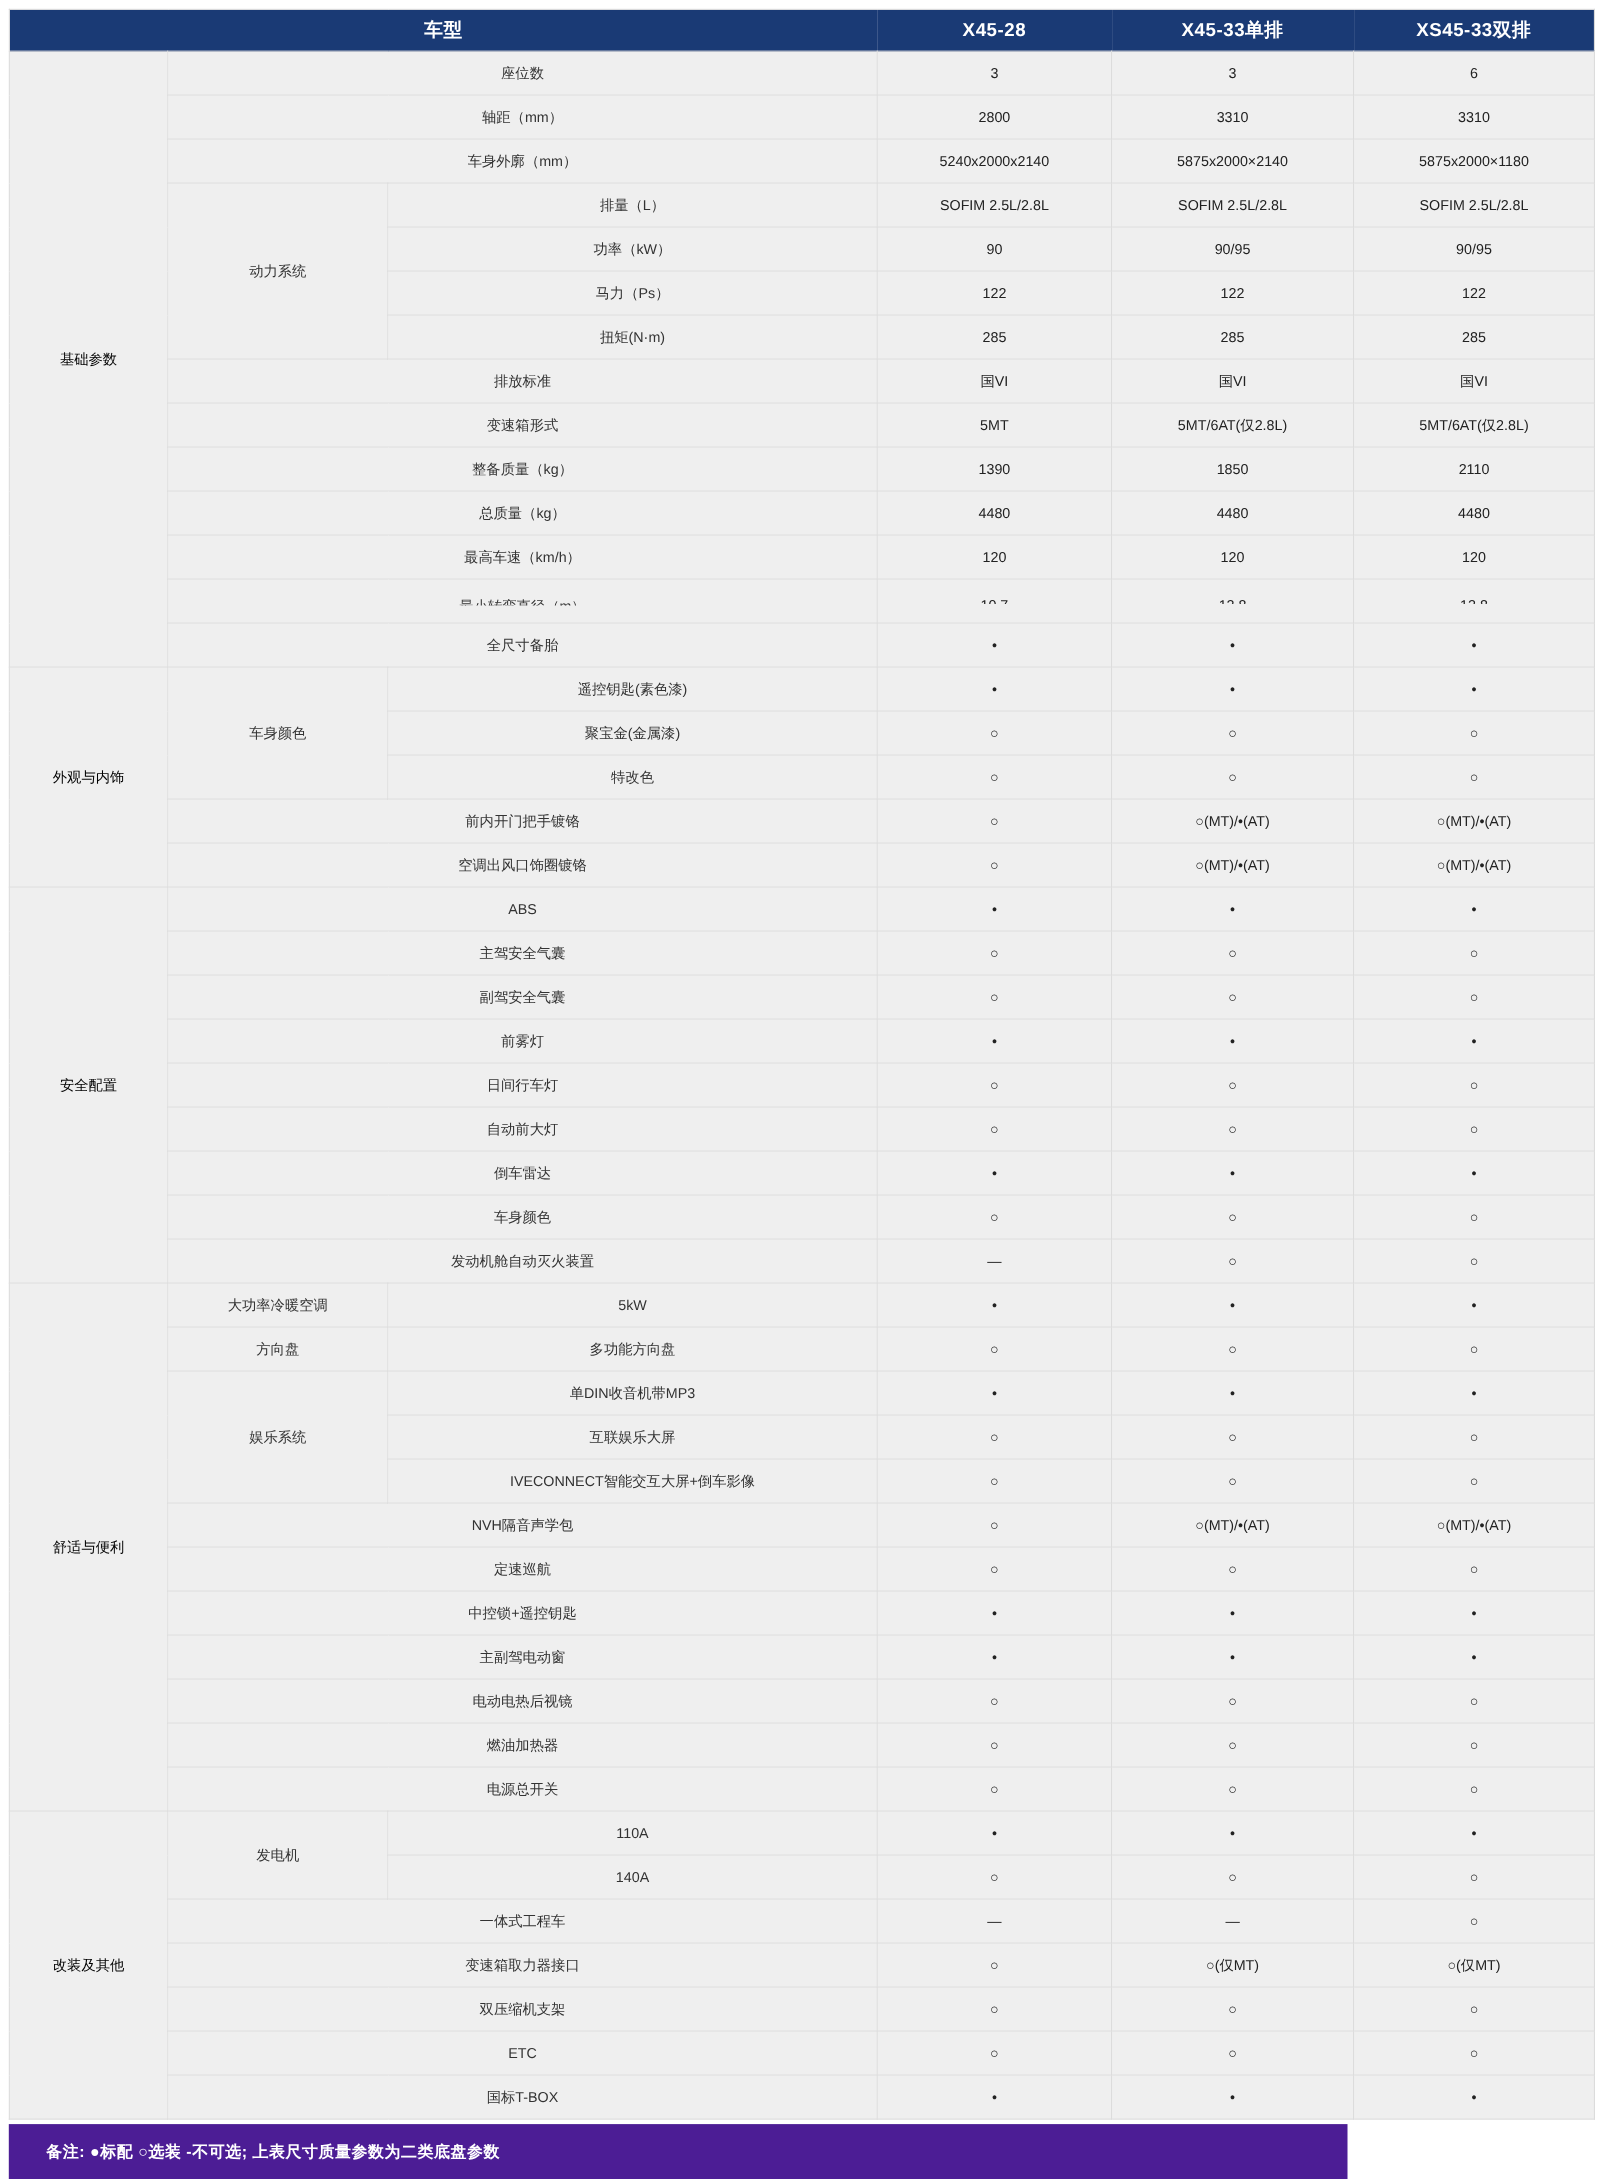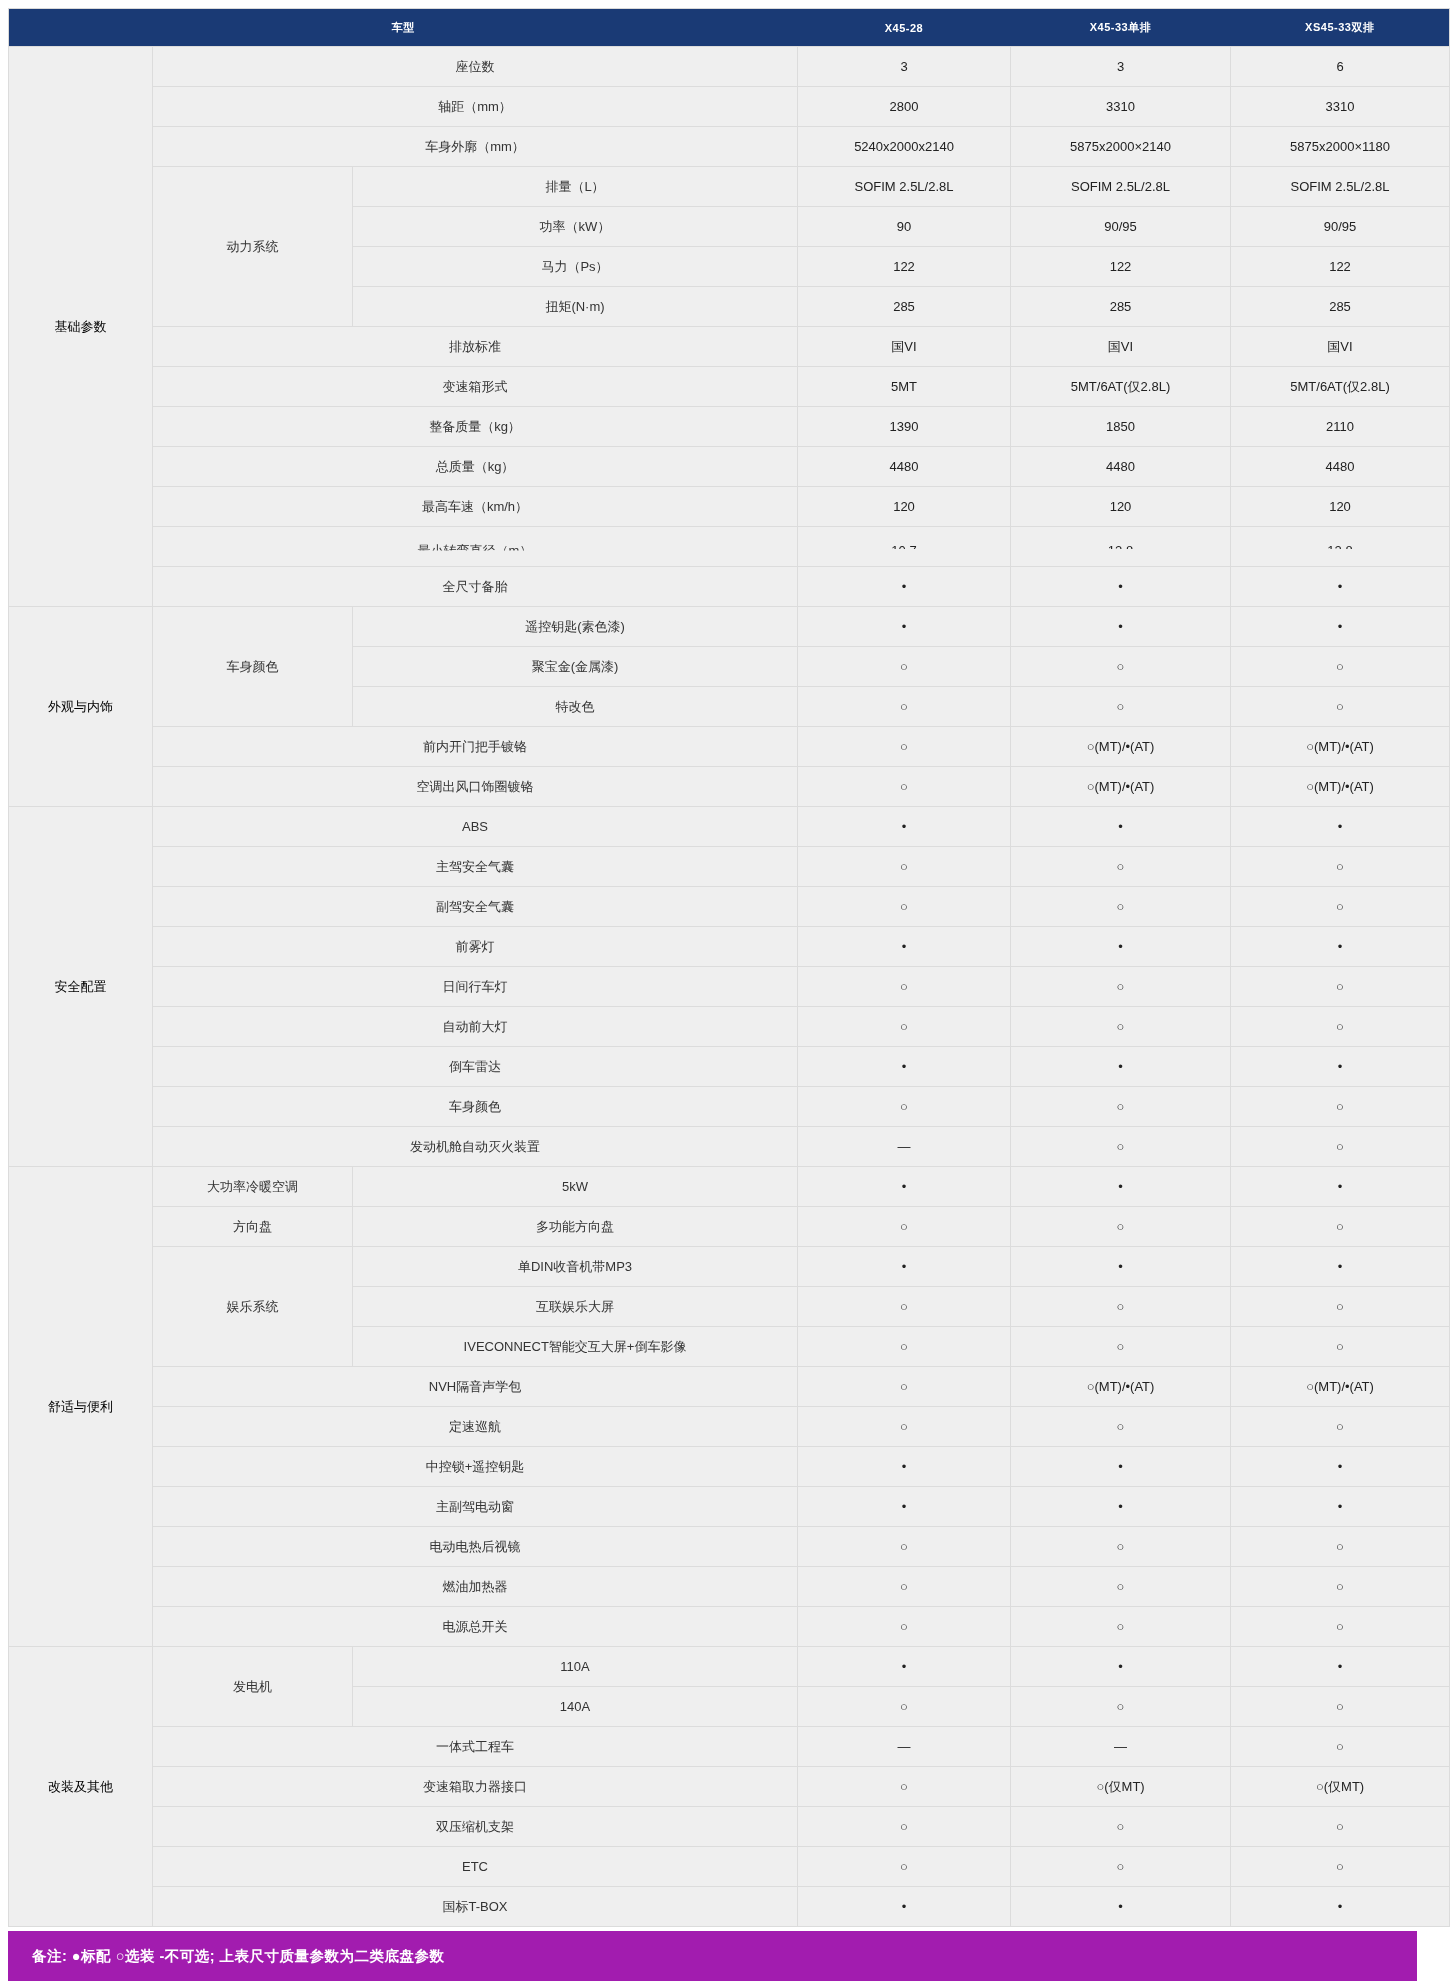--- a/index.html
+++ b/index.html
@@ -1,36 +1,36 @@
 <!DOCTYPE html>
 <html><head>
 <meta charset="utf-8">
 <style>
   html,body { margin:0; padding:0; background:#ffffff; }
   body { font-family:"Liberation Sans","DejaVu Sans",sans-serif; color:#333333; }
   .page { width:1453px; height:1981px; box-sizing:border-box; padding:8px 4px 6px 8px; background:#ffffff; overflow:hidden; }
   table.spec { border-collapse:collapse; table-layout:fixed; width:1441px; border:1px solid #d9d9d9; }
   table.spec thead th {
-    background:#1a3a75; color:#ffffff; font-weight:bold; font-size:11px;
+    background:#1a3a75; color:#ffffff; font-weight:bold; font-size:17px;
     height:37px; border:none; padding:0; text-align:center; letter-spacing:0.5px;
   }
   table.spec td {
     background:#efefef; border:1px solid #dcdcdc; text-align:center;
     font-size:13px; height:39px; padding:0 4px; vertical-align:middle;
     overflow:hidden; white-space:nowrap;
   }
   td.section-cell { font-size:13px; color:#000000; }
   td.group-cell   { font-size:13px; color:#333;margin-top:24px; }
   td.label-cell   { font-size:13px; color:#333; }
   td.value-cell   { font-size:13px; color:#222; }
   
   tr.clipped td .txt { display:inline-block; clip-path: inset(0 0 9px 0); transform: translateY(4px); }
   .footer-band {
-    width:1409px; height:50px; margin-top:4px; background:#a21caf;
-    display:flex; align-items:center; box-sizing:border-box; padding-left:24px;
+    width:1217px; height:50px; margin-top:4px; background:#4c1d95;
+    display:flex; align-items:center; box-sizing:border-box; padding-left:34px;
   }
   .footer-band .note { color:#ffffff; font-weight:bold; font-size:14.5px; letter-spacing:0.5px; }
 </style>
 </head>
 <body>
 
 <div class="page">
 
   <table class="spec">
     <colgroup>

